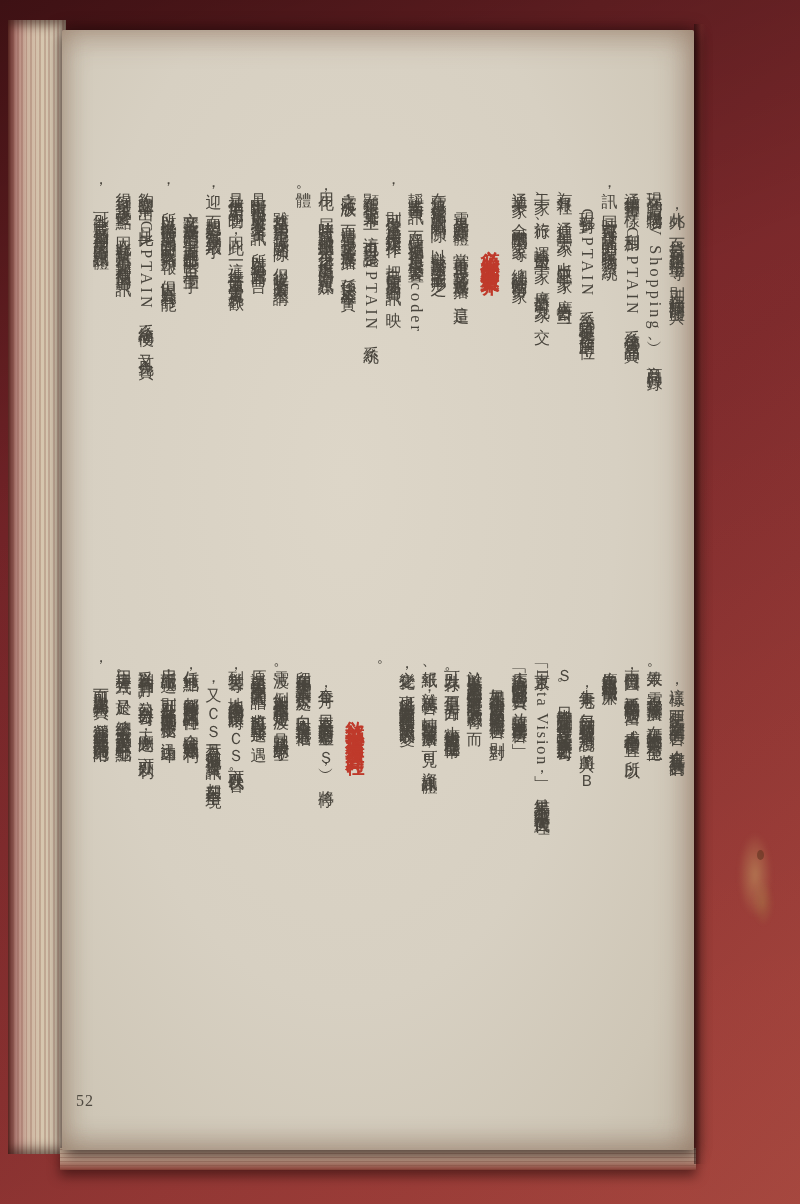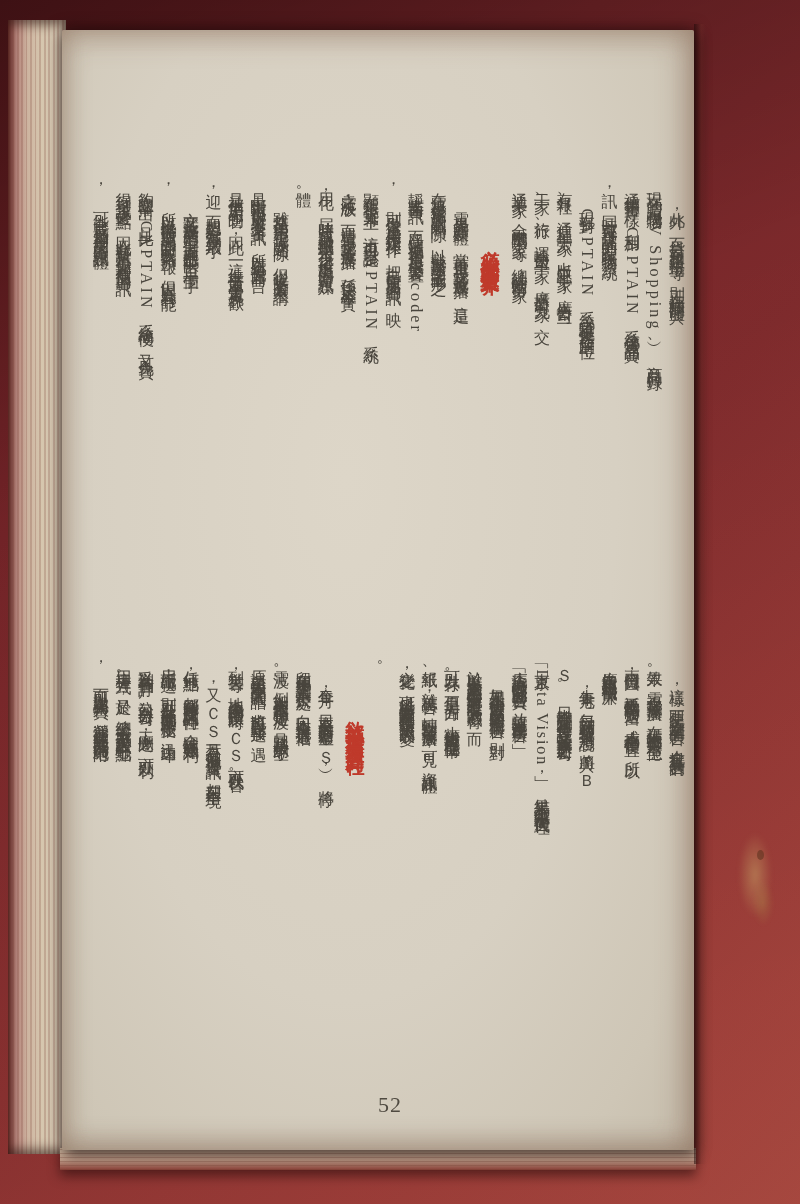--- a/index.html
+++ b/index.html
@@ -36,22 +36,22 @@
         color:#49453d;}
   .band-top{top:150px;height:466px;}
   .band-bottom{top:628px;height:432px;}
   .col{line-height:22.5px;font-size:16px;white-space:nowrap;}
   .band-top .col{letter-spacing:3.1px;}
   .band-bottom .col{letter-spacing:1.9px;}
   .col.heading{color:#bf3a2b;font-weight:bold;font-size:19px;line-height:26px;
         letter-spacing:3.4px;margin:0 5px;text-shadow:0 0 .5px rgba(191,58,43,.6);}
   .band-top .col.heading{padding-top:55px;}
   .band-bottom .col.heading{padding-top:48px;}
-  .page-number{position:absolute;left:0;right:4px;top:1062px;text-align:center;
-        font-size:22px;color:#4f4a41;letter-spacing:1px;transform:translateX(14px);}
+  .page-number{position:absolute;left:0;right:4px;top:1062px;
+        font-size:16px;color:#4f4a41;letter-spacing:1px;transform:translateX(14px);}
   
   .stain-a{position:absolute;left:738px;top:832px;width:34px;height:86px;border-radius:50%;
         background:radial-gradient(ellipse,rgba(198,160,100,.55),rgba(198,160,100,0) 70%);
         filter:blur(2px);}
   .stain-b{position:absolute;left:752px;top:880px;width:22px;height:46px;border-radius:50%;
         background:radial-gradient(ellipse,rgba(170,125,70,.45),rgba(170,125,70,0) 70%);
         filter:blur(1.5px);}
   .stain-c{position:absolute;left:757px;top:850px;width:7px;height:10px;border-radius:50%;
         background:rgba(90,50,30,.55);filter:blur(.5px);}
   .gutter-shadow{position:absolute;left:694px;top:24px;width:12px;height:1140px;

